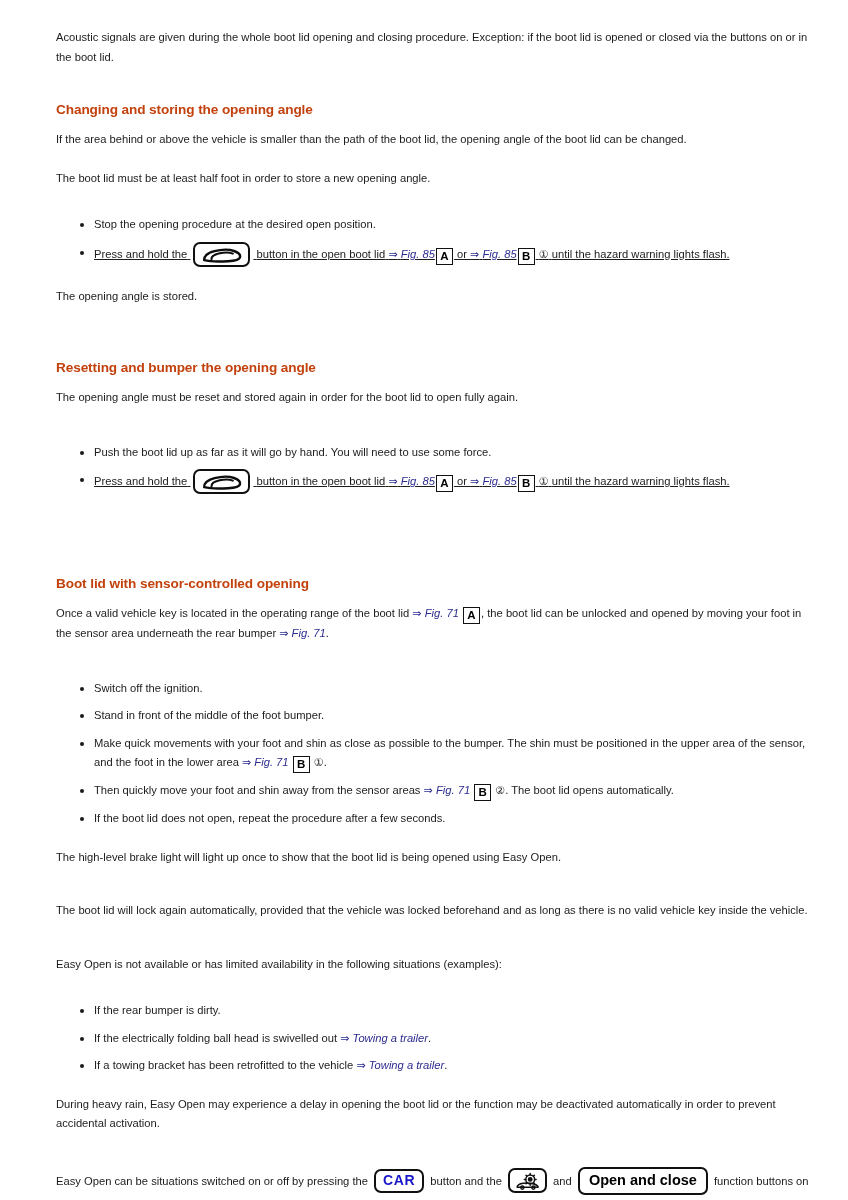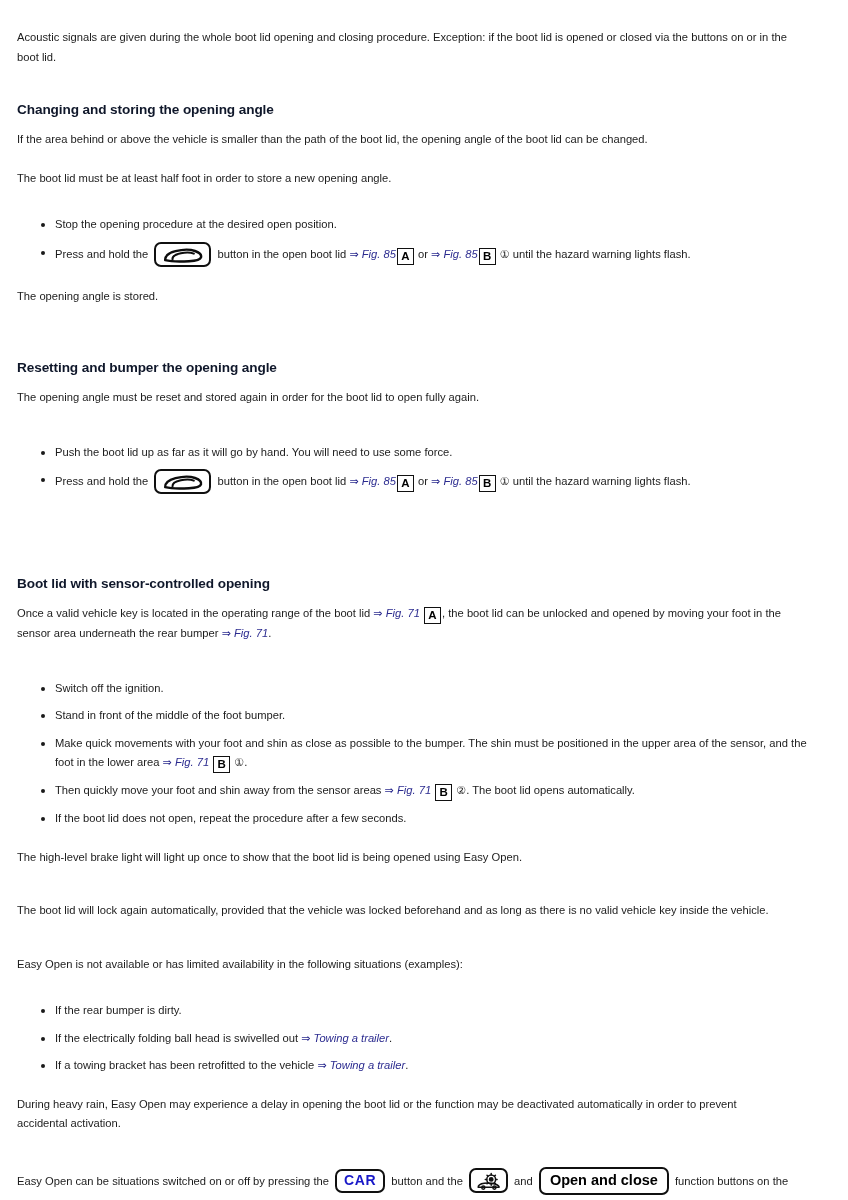--- a/index.html
+++ b/index.html
@@ -14,40 +14,40 @@
     font-family: "Liberation Sans", sans-serif;
     color: #1a1a1a;
     -webkit-font-smoothing: antialiased;
   }
   .page {
     position: relative;
     width: 848px;
     height: 1200px;
     background: #ffffff;
     box-sizing: border-box;
-    padding: 28px 32px 0 17px;
+    padding: 28px 32px 0 56px;
     overflow: hidden;
   }
   .para {
     font-size: 11.2px;
     line-height: 19.5px;
     color: #1c1c1c;
     margin: 0;
     max-width: 772px;
     text-align: left;
   }
   .gap-sm { height: 11px; }
   .gap-md { height: 19px; }
   .gap-lg { height: 27px; }
   .gap-xl { height: 34px; }
 
   h2.heading {
     font-size: 13.6px;
     font-weight: bold;
-    color: #0f172a;
+    color: #c2410c;
     margin: 0;
     letter-spacing: -0.1px;
     line-height: 18px;
   }
 
   ul.bullets {
     list-style: none;
     margin: 8px;
     padding: 0;
   }
@@ -64,21 +64,21 @@
   ul.bullets > li::before {
     content: "";
     position: absolute;
     left: 16px;
     top: 8px;
     width: 4px;
     height: 4px;
     border-radius: 50%;
     background: #1a1a1a;
   }
-  li.with-button { line-height: 26px; }
+  li.with-button { line-height: 26px; text-decoration: underline; }
 
   .lnk {
     color: #2b2b8f;
     font-style: italic;
     font-size: 11.2px;
     white-space: nowrap;
   }
   .arrow {
     color: #2b2b8f;
     font-style: normal;

